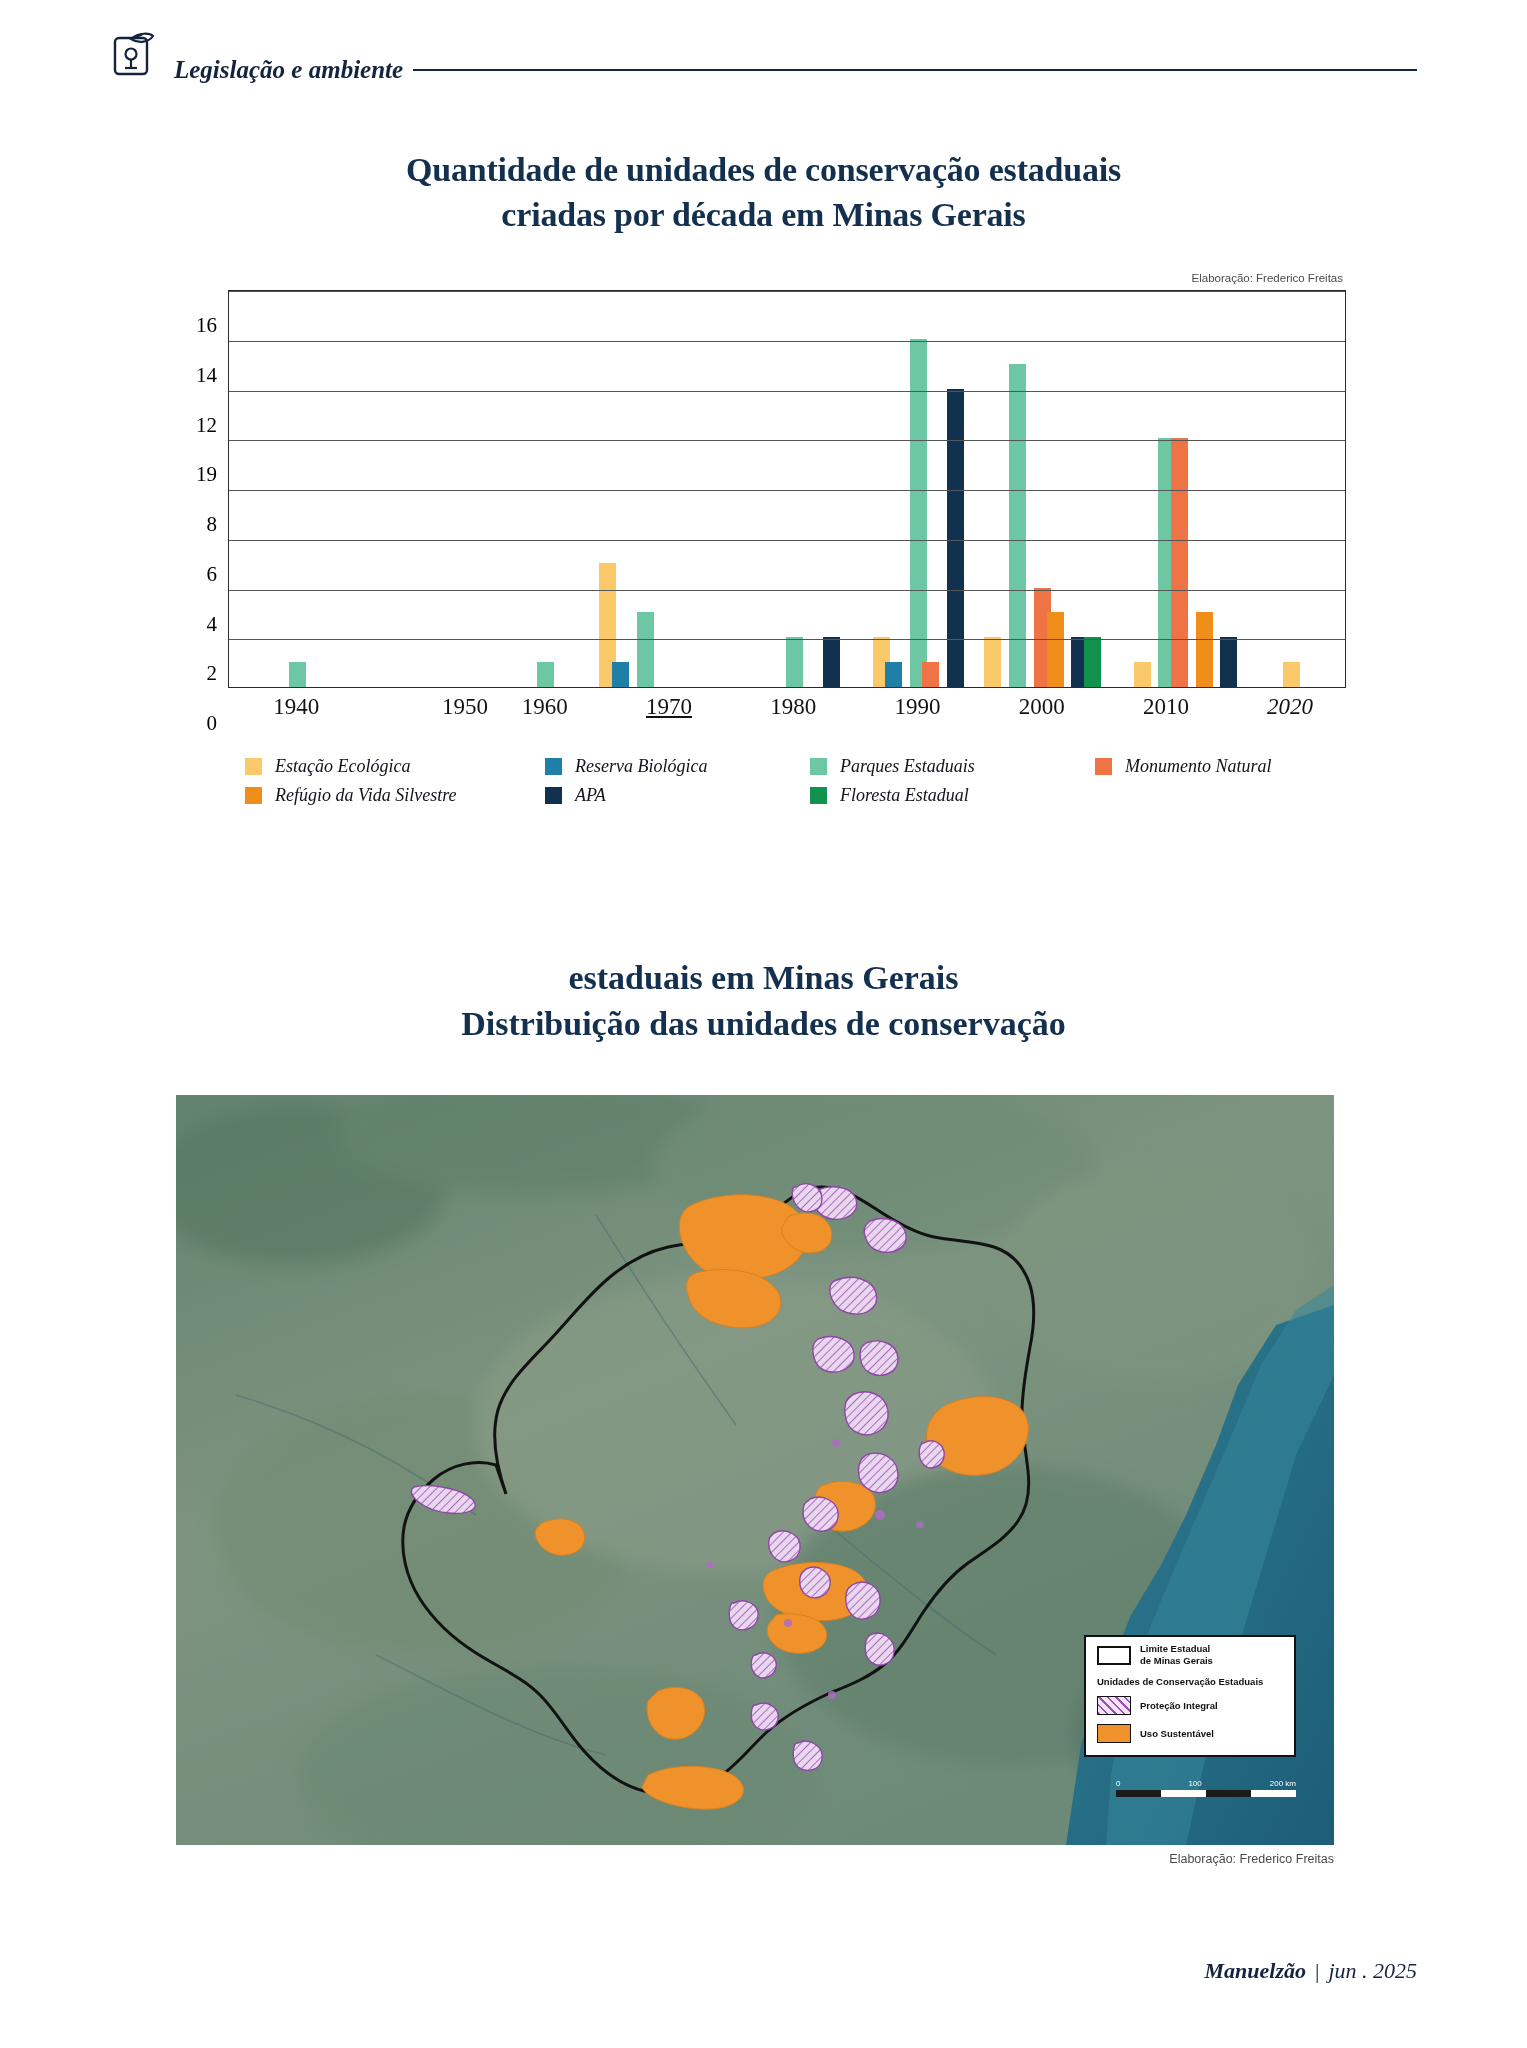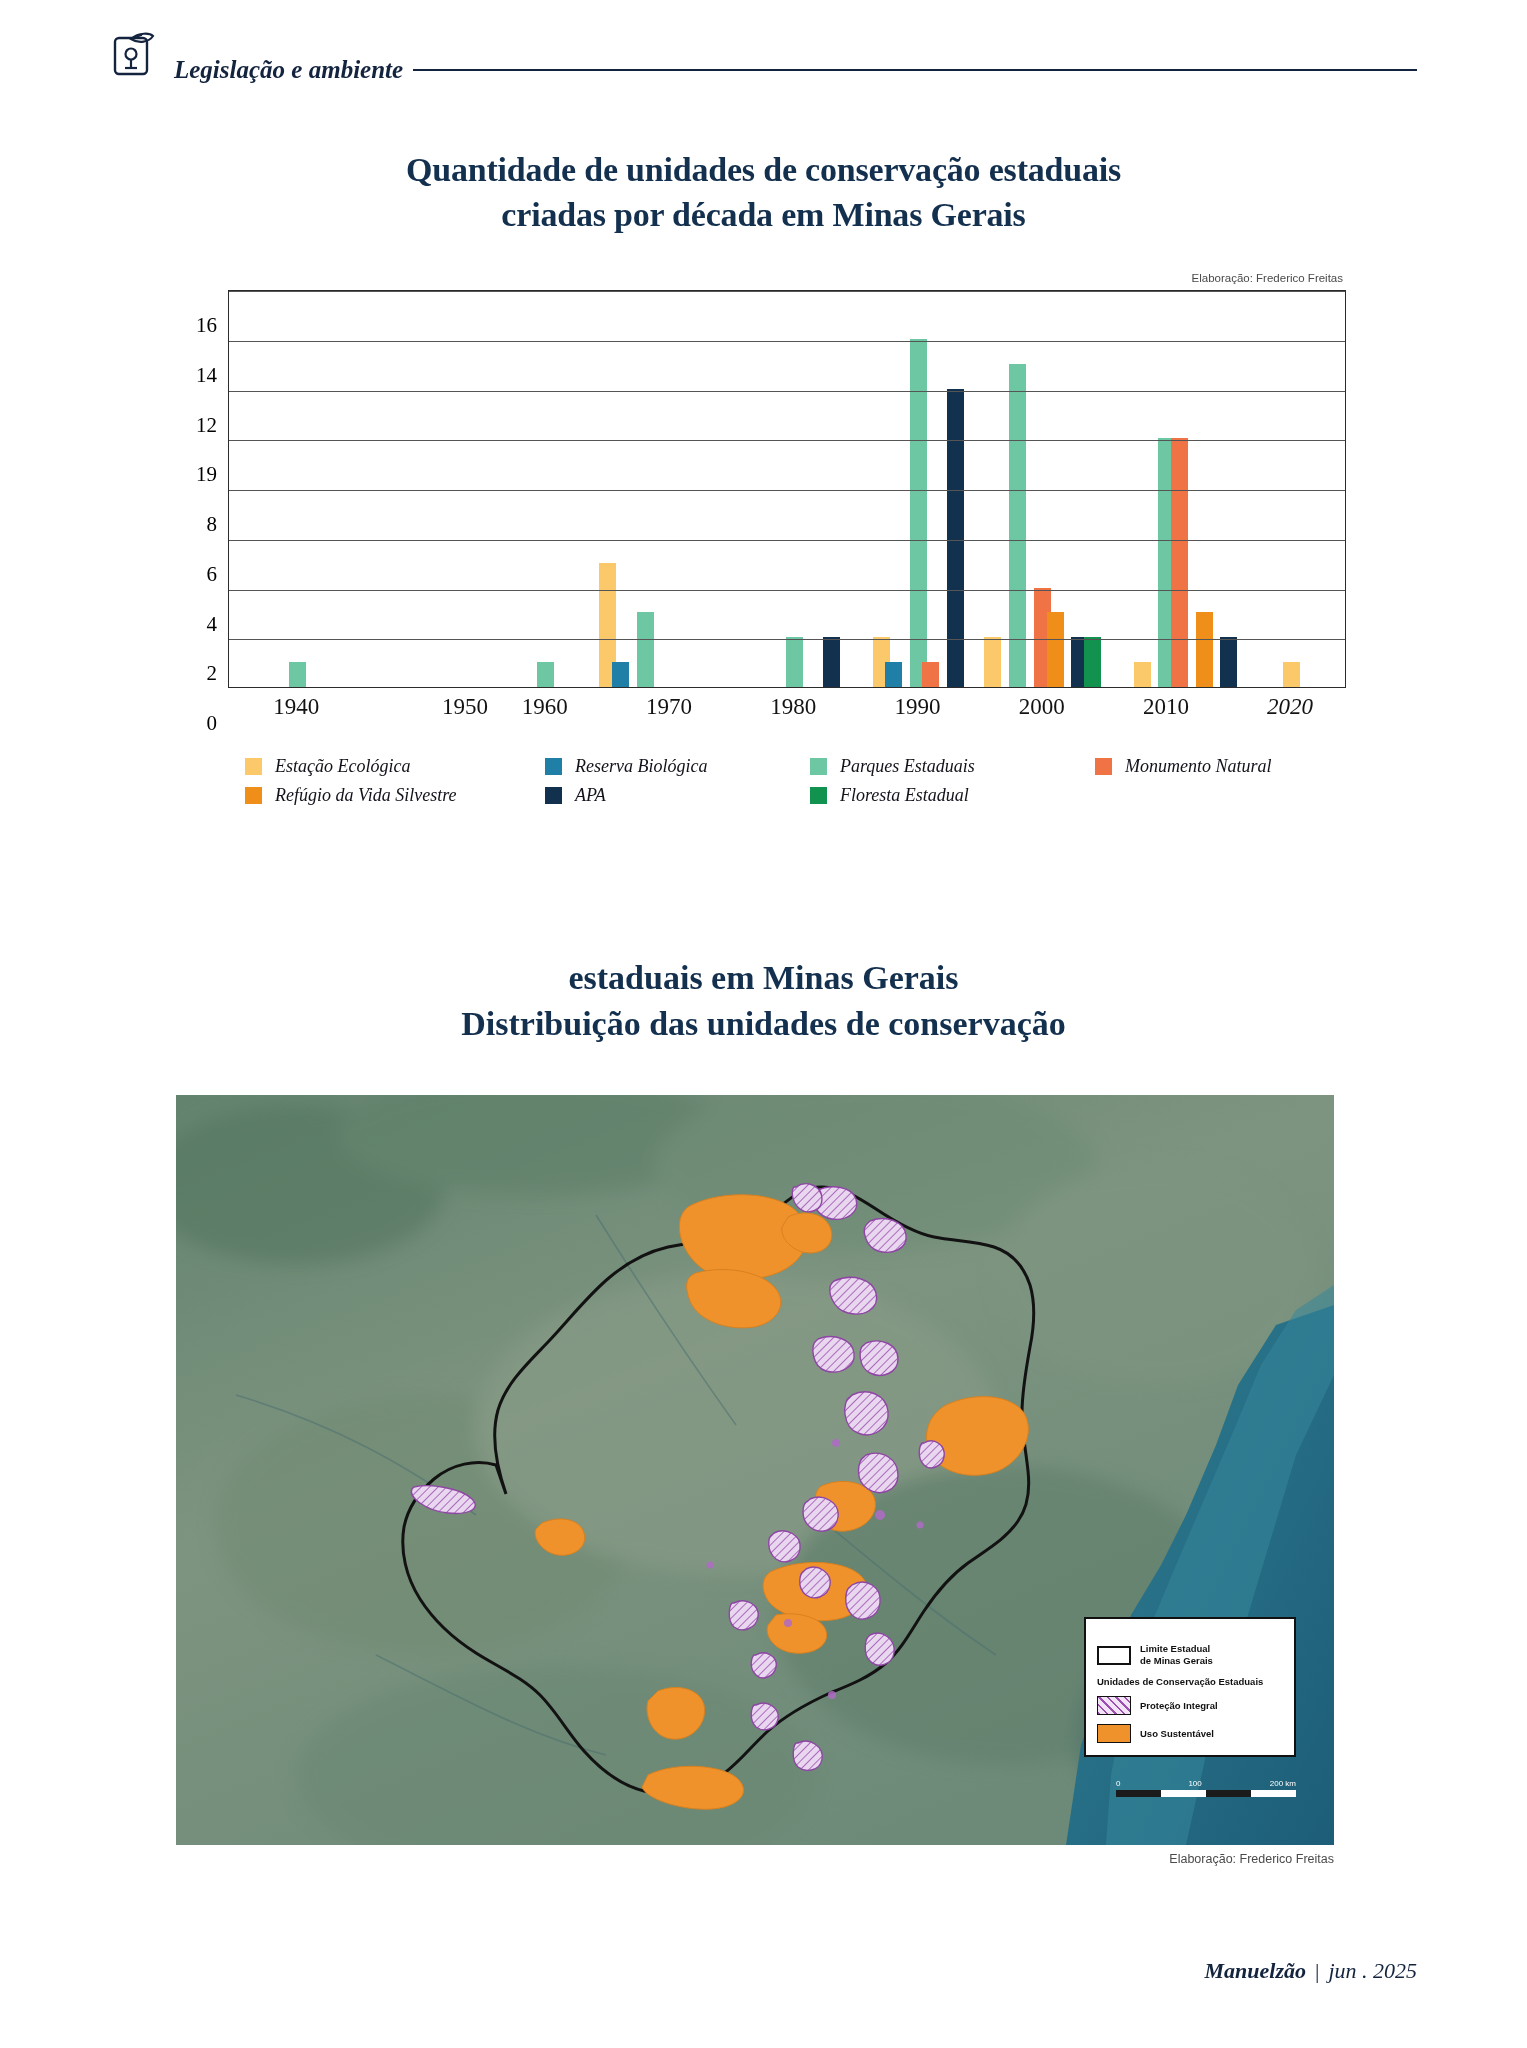--- a/index.html
+++ b/index.html
@@ -197,21 +197,21 @@
   }
 
   
   .map-legend {
     position: absolute;
     right: 38px;
     bottom: 88px;
     width: 212px;
     background: #ffffff;
     border: 2px solid #111;
-    padding: 24px 11px 12px 11px;
+    padding: 6px 11px 12px 11px;
     box-sizing: border-box;
     font-family: "Liberation Sans", sans-serif;
     margin-top: 24px;
   }
   .ml-row {
     display: flex;
     align-items: center;
     margin-bottom: 9px;
   }
   .ml-key {
@@ -331,21 +331,21 @@
       <div class="ytick" style="top: 99.5px;">12</div>
       <div class="gridline" style="top: 49.75px;"></div>
       <div class="ytick" style="top: 49.75px;">14</div>
       <div class="gridline" style="top: 0px;"></div>
       <div class="ytick" style="top: 0px;">16</div>
     </div>
   <div class="xlabels" id="xlabels">
       <div class="xlabel" style="left: 68.3222px;">1940</div>
       <div class="xlabel" style="left: 203px; margin-left: 34px;">1950</div>
       <div class="xlabel" style="left: 316.767px;">1960</div>
-      <div class="xlabel" style="left: 440.989px;">1970</div>
+      <div class="xlabel" style="left: 440.989px; text-decoration: underline;">1970</div>
       <div class="xlabel" style="left: 565.211px;">1980</div>
       <div class="xlabel" style="left: 689.433px;">1990</div>
       <div class="xlabel" style="left: 813.656px;">2000</div>
       <div class="xlabel" style="left: 937.878px;">2010</div>
       <div class="xlabel" style="left: 1062.1px; font-style: italic;">2020</div>
     </div>
 </div>
 
 <div class="legend" id="chart-legend">
     <div class="legend-item">

